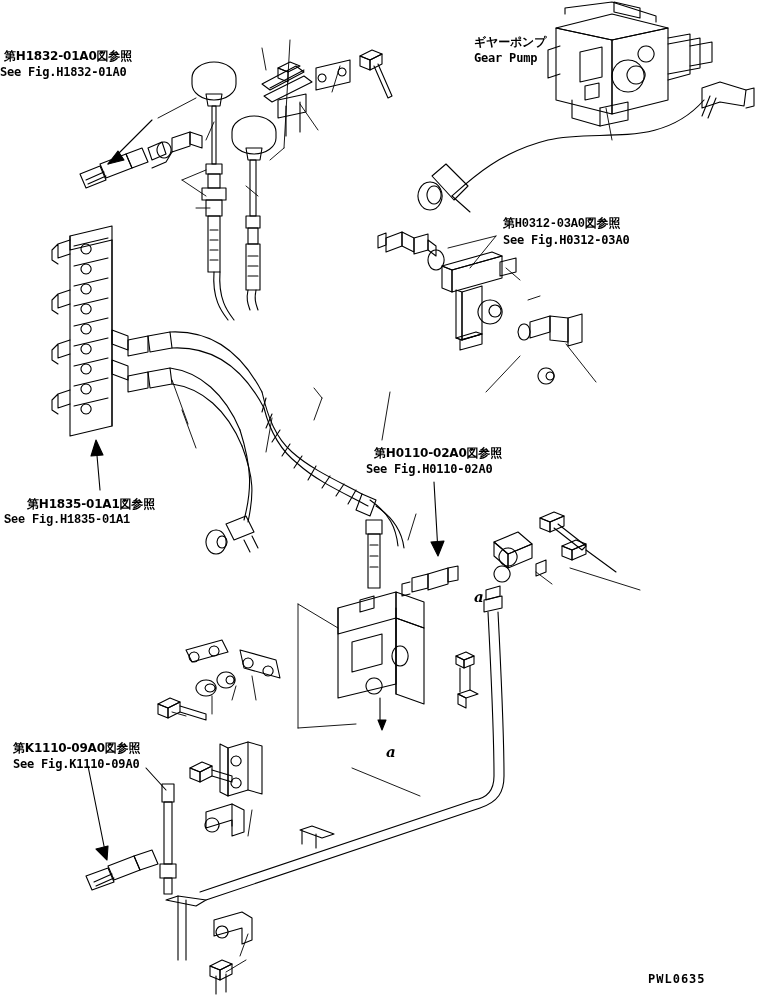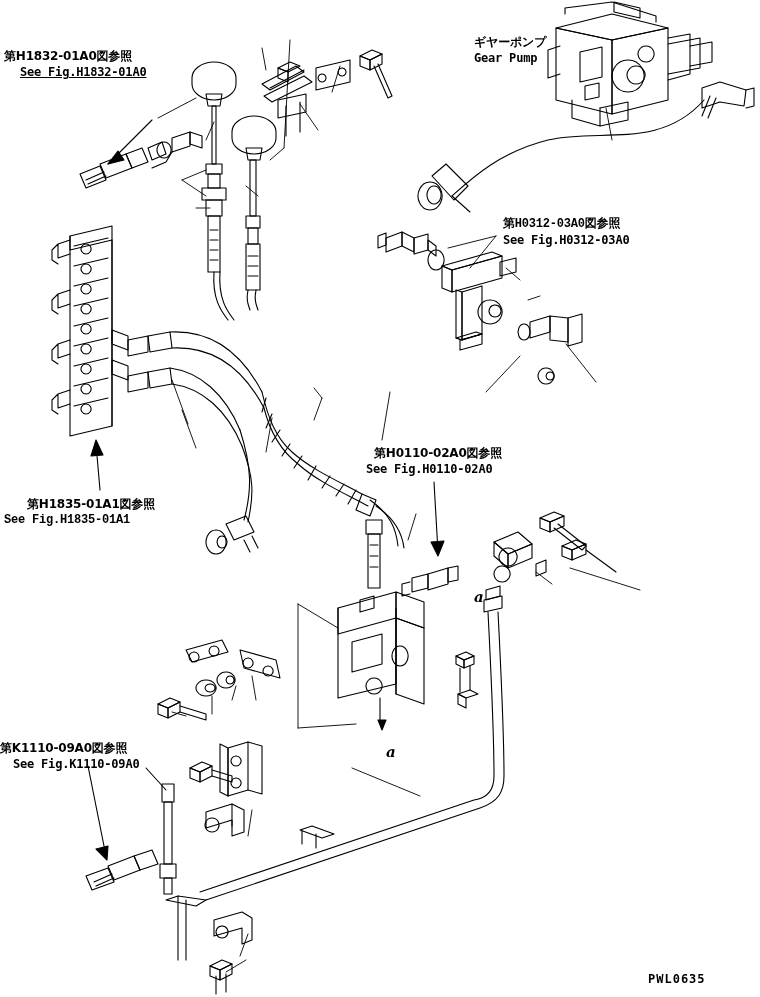--- a/index.html
+++ b/index.html
@@ -368,35 +368,35 @@
         <path d="M256 700 L252 676"></path>
         <path d="M248 836 L252 810"></path>
         <path d="M352 768 L420 796"></path>
         <path d="M240 956 L248 934"></path>
         <path d="M246 960 L226 972"></path>
       </g>
     </g>
   </svg>
 
   <div class="lbl jp" style="left:4px;top:50px;">第H1832-01A0図参照</div>
-  <div class="lbl" style="left:20px;top:66px;text-decoration:underline;">See Fig.H1832-01A0</div>
+  <div class="lbl" style="left:0;top:66px;">See Fig.H1832-01A0</div>
 
   <div class="lbl jp" style="left:474px;top:36px;">ギヤーポンプ</div>
   <div class="lbl" style="left:474px;top:52px;">Gear Pump</div>
 
   <div class="lbl jp" style="left:503px;top:218px;font-family:Liberation Mono, monospace;">第H0312-03A0図参照</div>
   <div class="lbl" style="left:503px;top:234px;">See Fig.H0312-03A0</div>
 
   <div class="lbl jp" style="left:374px;top:447px;text-align:center;">第H0110-02A0図参照</div>
   <div class="lbl" style="left:366px;top:463px;text-align:right;">See Fig.H0110-02A0</div>
 
   <div class="lbl jp" style="left:4px;top:498px;margin-left:23px;">第H1835-01A1図参照</div>
   <div class="lbl" style="left:4px;top:514px;font-family:Liberation Mono, monospace;">See Fig.H1835-01A1</div>
 
-  <div class="lbl jp" style="left:0;top:742px;">第K1110-09A0図参照</div>
+  <div class="lbl jp" style="left:13px;top:742px;">第K1110-09A0図参照</div>
   <div class="lbl" style="left:13px;top:758px;">See Fig.K1110-09A0</div>
 
   <div class="itm" style="left:474px;top:588px;">a</div>
   <div class="itm" style="left:386px;top:743px;">a</div>
 
   <div class="code" style="left:648px;top:972px;">PWL0635</div>
 
 </div>
 
 </body></html>

